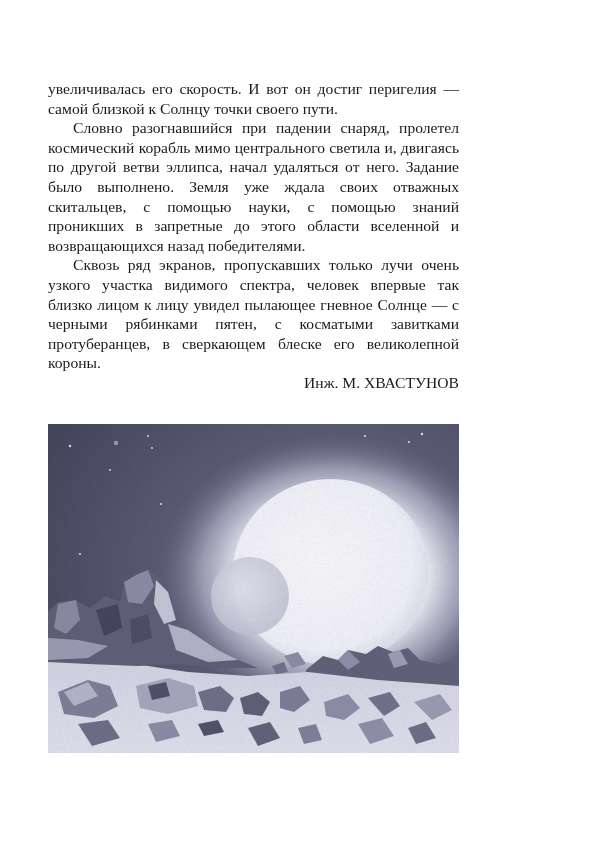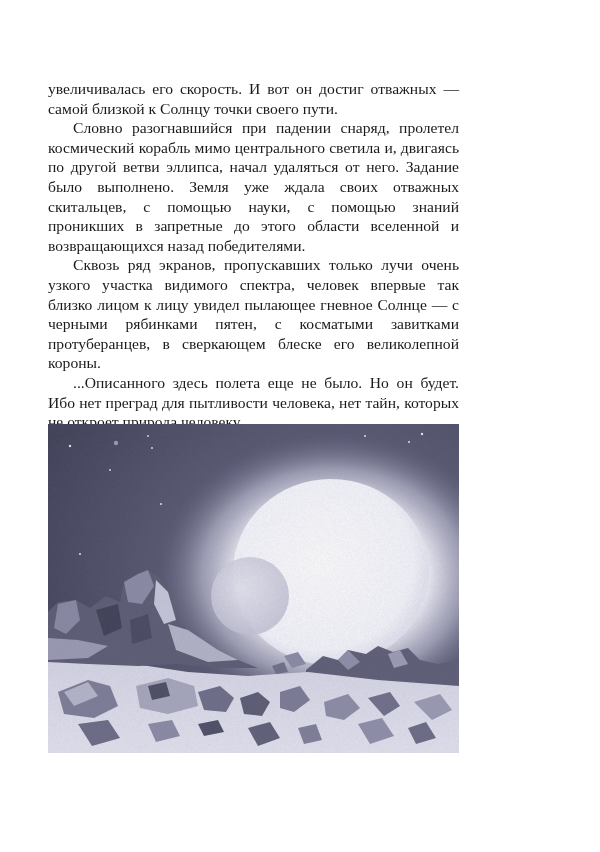--- a/index.html
+++ b/index.html
@@ -54,24 +54,23 @@
     }
     .illustration svg {
       display: block;
     }
   </style>
 </head>
 <body>
 
 <div class="page">
   <div class="text-block">
-    <p class="para cont">увеличивалась его скорость. И вот он достиг отважных — самой близкой к Солнцу точки своего пути.</p>
+    <p class="para cont">увеличивалась его скорость. И вот он достиг перигелия — самой близкой к Солнцу точки своего пути.</p>
     <p class="para indent">Словно разогнавшийся при падении снаряд, пролетел космический корабль мимо центрального светила и, двигаясь по другой ветви эллипса, начал удаляться от него. Задание было выполнено. Земля уже ждала своих отважных скитальцев, с помощью науки, с помощью знаний проникших в запретные до этого области вселенной и возвращающихся назад победителями.</p>
     <p class="para indent">Сквозь ряд экранов, пропускавших только лучи очень узкого участка видимого спектра, человек впервые так близко лицом к лицу увидел пылающее гневное Солнце — с черными рябинками пятен, с косматыми завитками протуберанцев, в сверкающем блеске его великолепной короны.</p>
-    <p class="para indent">...Описанного здесь полета еще не было. Но он будет. Ибо нет преград для пытливости человека, нет тайн, которых не откроет природа человеку.</p>
   </div>
   <p class="signature">Инж. М. ХВАСТУНОВ</p>
 </div>
 
 <div class="illustration">
   <svg width="411" height="329" viewBox="0 0 411 329" xmlns="http://www.w3.org/2000/svg">
     <defs>
       <radialGradient id="skyGrad" cx="70%" cy="45%" r="80%">
         <stop offset="0%" stop-color="#8e8ea8"></stop>
         <stop offset="35%" stop-color="#5e5e78"></stop>

